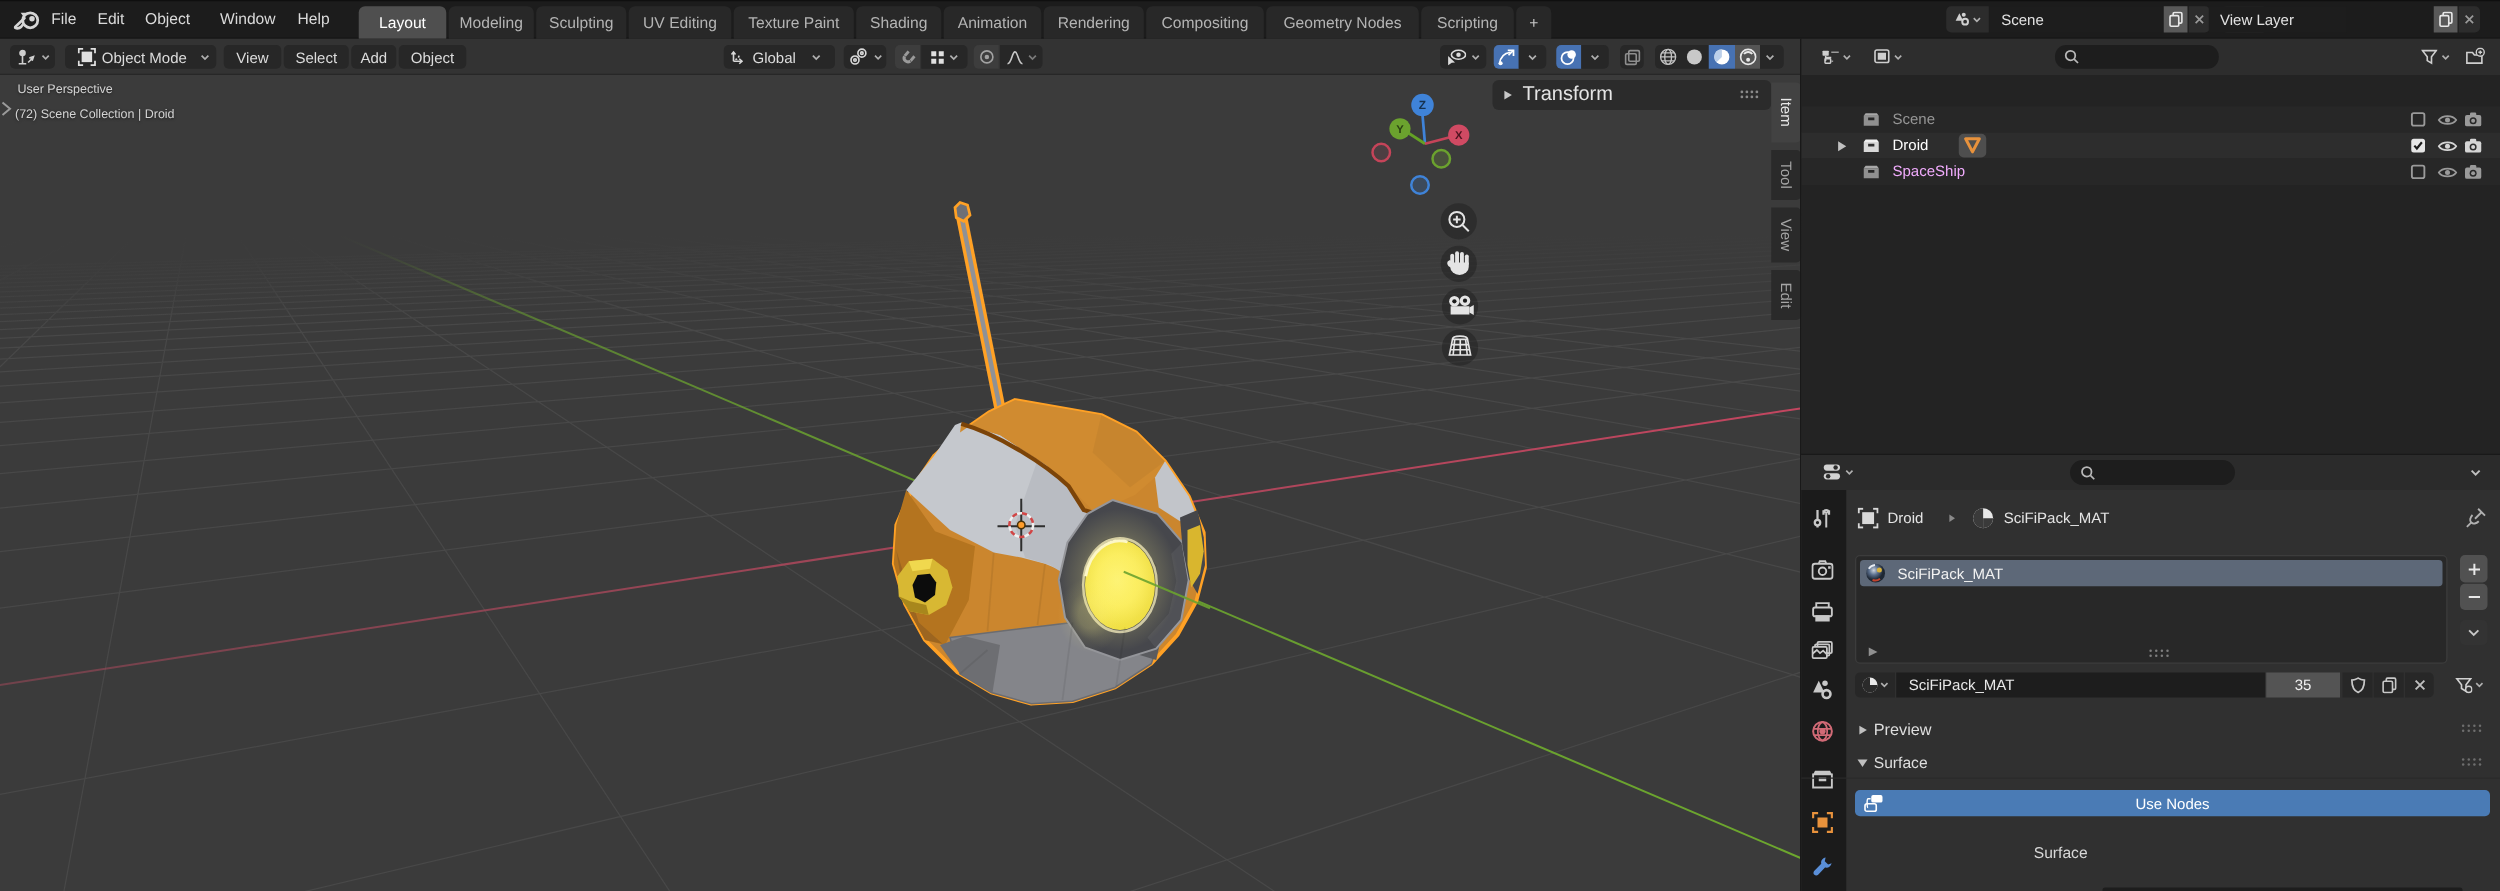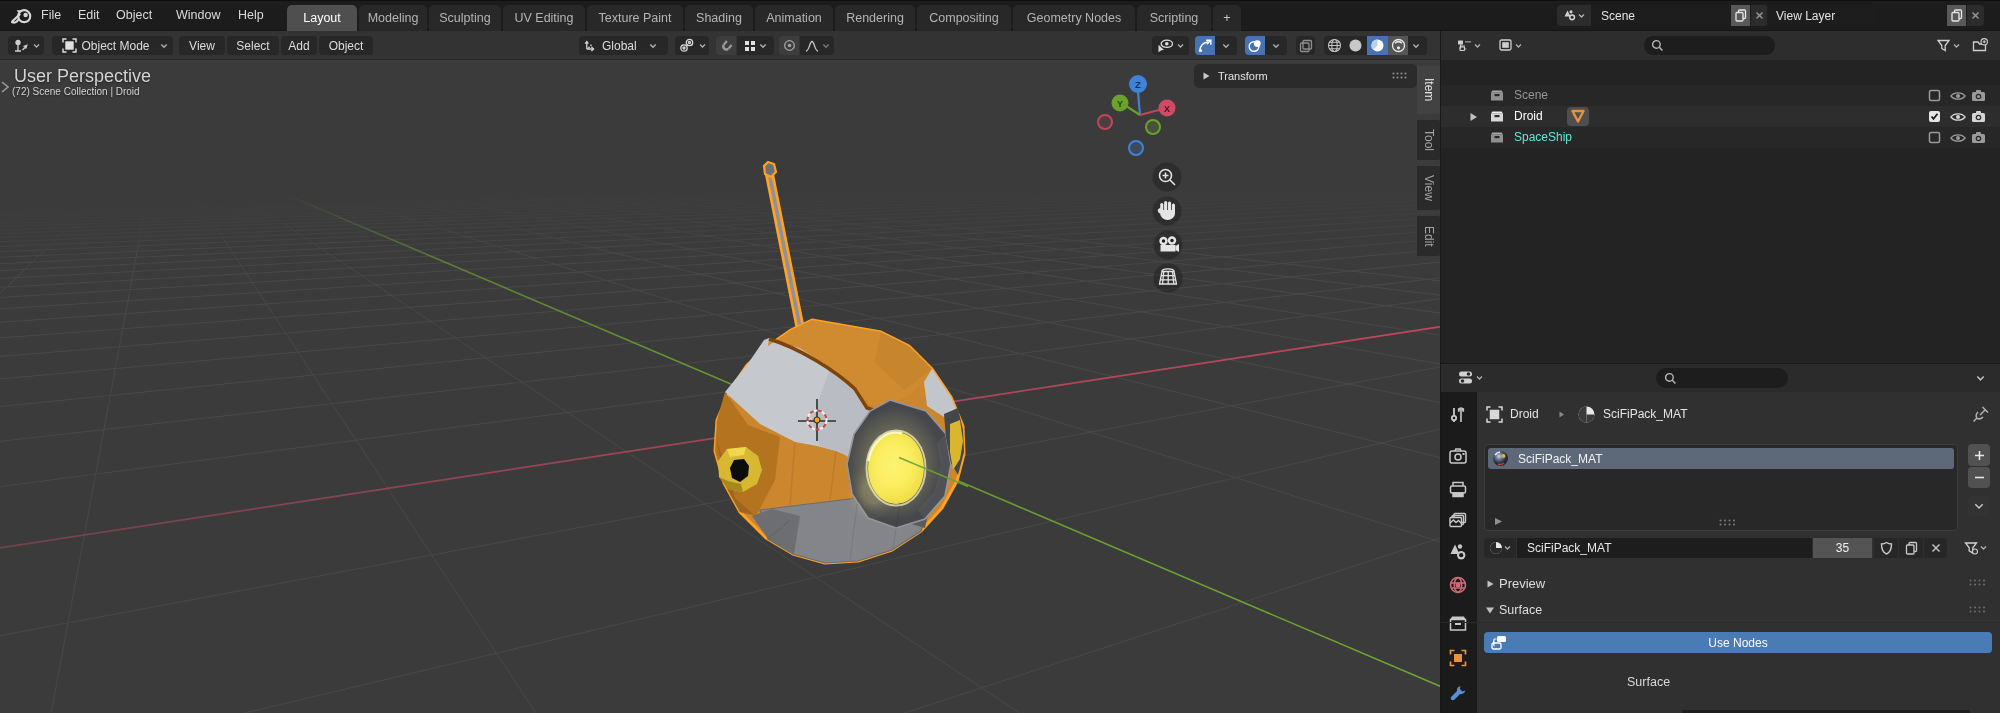--- a/index.html
+++ b/index.html
@@ -324,21 +324,21 @@
 <path d="M795 442 L790 505 M836 451 L830 500 M768 539 L790 520 M858 498 L850 560 M900 502 L893 549" stroke="rgba(0,0,0,0.07)" stroke-width="1.5" fill="none"></path>
       <g transform="translate(817,420)">
 <path d="M0 -21 L0 21 M-19 1 L19 1" stroke="#2e2e2e" stroke-width="1.6"></path>
 <circle r="9.5" fill="none" stroke="#f0f0f0" stroke-width="2" stroke-dasharray="4.1 4.1"></circle>
 <circle r="9.5" fill="none" stroke="#d24545" stroke-width="2" stroke-dasharray="4.1 4.1" stroke-dashoffset="4.1"></circle>
 <circle r="3" fill="#ff9d2b" stroke="#4a3208" stroke-width="1.2"></circle>
 </g>
 <path d="M899 457.4 L968 486.6" stroke="#6ba32f" stroke-width="1.6" opacity="0.9"></path>
     </svg>
 
-<span class="ab" style="left:14px;top:6px;color:#d4d4d4;font-size:18px;text-shadow:0 1px 2px rgba(0,0,0,0.5)">User Perspective</span>
+<span class="ab" style="left:14px;top:6px;color:#d4d4d4;font-size:10px;text-shadow:0 1px 2px rgba(0,0,0,0.5)">User Perspective</span>
 <span class="ab" style="left:12px;top:26px;color:#d4d4d4;font-size:10px;text-shadow:0 1px 2px rgba(0,0,0,0.5)">(72) Scene Collection | Droid</span>
 <svg class="ab" style="left:0;top:20px" width="10" height="14" viewBox="0 0 10 14">
       <path d="M2 2 L8 7 L2 12" stroke="#9a9a9a" stroke-width="1.6" fill="none"></path>
     </svg>
 <svg class="ab" style="left:1095px;top:10px" width="95" height="95" viewBox="0 0 95 95">
 <g stroke-width="2.2" fill="none">
 <path d="M45 45 L43 22" stroke="#3f83d8"></path>
 <path d="M45 45 L28 34" stroke="#65a125"></path>
 <path d="M45 45 L68 39" stroke="#c54459"></path>
 </g>
@@ -384,21 +384,21 @@
 <path d="M12.5 126 L29.5 126 L27 113.5 L15 113.5 Z"></path>
 <path d="M16.8 113.5 L15.5 126 M21.2 113.5 L21.2 126 M25.5 113.5 L26.8 126 M14 117.7 L28 117.7 M13.2 121.8 L28.8 121.8"></path>
 <path d="M15 113.5 C15 110 27 110 27 113.5"></path>
 </g>
 </svg>
 
 <div class="ab" style="left:1194px;top:4px;width:223px;height:24px;background:rgba(42,42,42,0.92);border-radius:5px;display:flex;align-items:center">
 <svg style="margin-left:8px" width="9" height="10" viewBox="0 0 9 10">
         <path d="M1.5 1.5 L7.5 5 L1.5 8.5 Z" fill="#c8c8c8"></path>
       </svg>
-<span style="margin-left:7px;color:#e4e4e4;font-size:11px">Transform</span>
+<span style="margin-left:7px;color:#e4e4e4;font-size:16px">Transform</span>
 <svg style="margin-left:auto;margin-right:9px" width="16" height="8" viewBox="0 0 16 8" fill="#8a8a8a">
         <circle cx="1.5" cy="1.5" r="1.1"></circle>
         <circle cx="5.5" cy="1.5" r="1.1"></circle>
         <circle cx="9.5" cy="1.5" r="1.1"></circle>
         <circle cx="13.5" cy="1.5" r="1.1"></circle>
         <circle cx="1.5" cy="5.5" r="1.1"></circle>
         <circle cx="5.5" cy="5.5" r="1.1"></circle>
         <circle cx="9.5" cy="5.5" r="1.1"></circle>
         <circle cx="13.5" cy="5.5" r="1.1"></circle>
       </svg>
@@ -504,21 +504,21 @@
         <circle cx="7.5" cy="7.5" r="2.8" fill="#2d2d2d"></circle>
         <circle cx="7.5" cy="7.5" r="1.6" fill="#d5d5d5"></circle>
       </svg>
 </div>
 <div class="orow" style="top:96px;height:21px;background:#272727">
 <svg style="position:absolute;left:49px;top:4px" width="14" height="13" viewBox="0 0 14 13">
         <path d="M1 3.5 H13 V11.5 H1 Z" fill="#909090"></path>
         <path d="M2.5 1.5 H11.5 L13 3.5 H1 Z" fill="#a8a8a8"></path>
         <rect x="4.5" y="5" width="5" height="2.2" fill="#272727"></rect>
       </svg>
-<span style="position:absolute;left:73px;top:3px;color:#5eead4">SpaceShip</span>
+<span style="position:absolute;left:73px;top:3px;color:#f0abfc">SpaceShip</span>
 <svg style="position:absolute;left:487px;top:4px" width="13" height="13" viewBox="0 0 13 13">
         <rect x="1.5" y="1.5" width="10" height="10" rx="1.5" fill="none" stroke="#9a9a9a" stroke-width="1.5"></rect>
       </svg>
 <svg style="position:absolute;left:509px;top:5px" width="16" height="12" viewBox="0 0 16 12">
         <path d="M1 6 C4 1.8 12 1.8 15 6 C12 10.2 4 10.2 1 6 Z" fill="none" stroke="#9a9a9a" stroke-width="1.4"></path>
         <circle cx="8" cy="6" r="2" fill="#9a9a9a"></circle>
       </svg>
 <svg style="position:absolute;left:530px;top:4px" width="15" height="13" viewBox="0 0 15 13">
         <rect x="1" y="3" width="13" height="9" rx="1.5" fill="#9a9a9a"></rect>
         <rect x="5" y="1" width="5" height="3" rx="1" fill="#9a9a9a"></rect>

